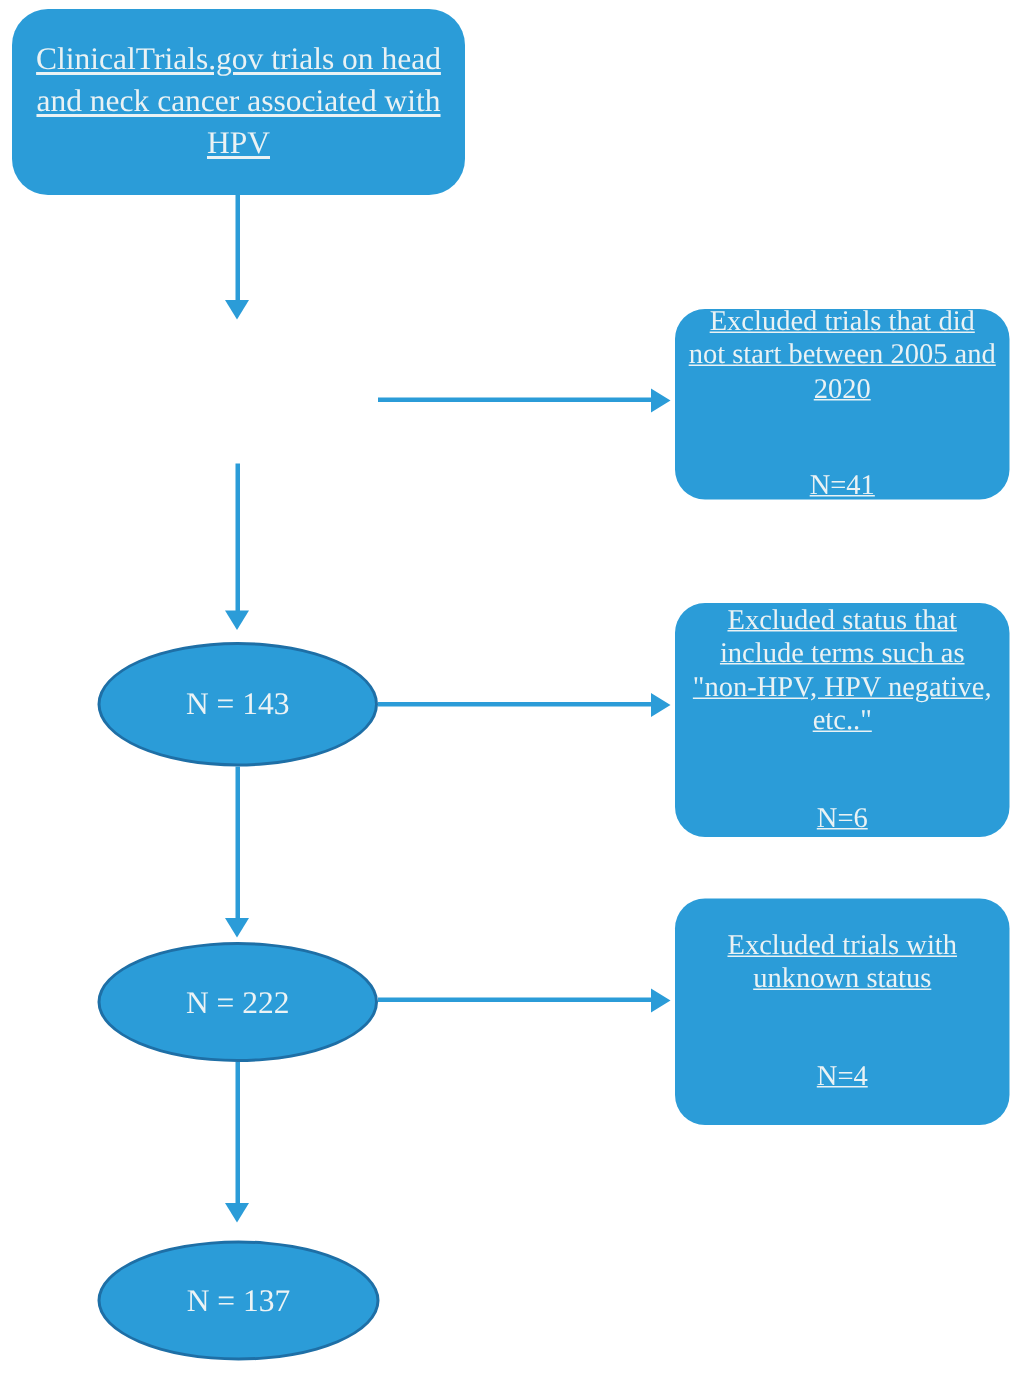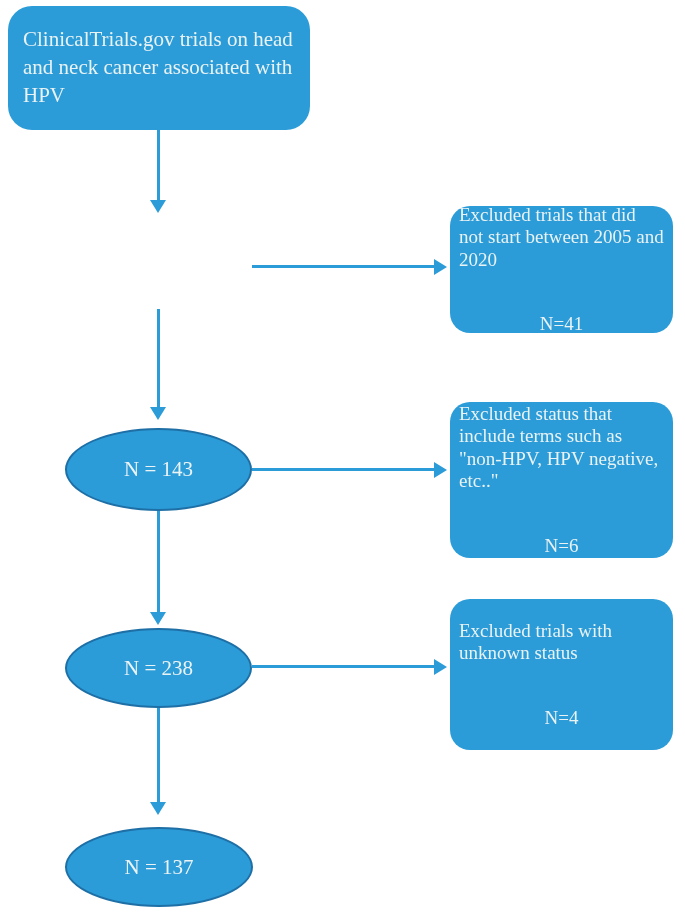--- a/index.html
+++ b/index.html
@@ -17,21 +17,22 @@
   
   .rbox {
     position: absolute;
     background: #2B9CD8;
     color: #EAF2F4;
     border-radius: 24px;
     display: flex;
     flex-direction: column;
     align-items: center;
     justify-content: center;
-    text-align: left;
+    text-align: center;
+    text-decoration: underline;
   }
   .source-box {
     left: 8px; top: 6px;
     width: 302px; height: 124px;
     font-size: 21px;
     line-height: 1.32;
     padding: 0 15px;
   }
   .excl-box {
     left: 450px;
@@ -143,21 +144,21 @@
 
   <div class="rbox excl-box excl-box-2">
     <span>Excluded status that include terms such as "non-HPV, HPV negative, etc.."</span>
     <span class="excl-count">N=6</span>
   </div>
 
   <div class="vline v3-line"></div>
   <div class="head-down v3-head"></div>
 
   <div class="ellipse ellipse-3">
-    <span>N = 238</span>
+    <span>N = 222</span>
   </div>
 
   <div class="hline h3-line"></div>
   <div class="head-right h3-head"></div>
 
   <div class="rbox excl-box excl-box-3">
     <span>Excluded trials with unknown status</span>
     <span class="excl-count">N=4</span>
   </div>
 

